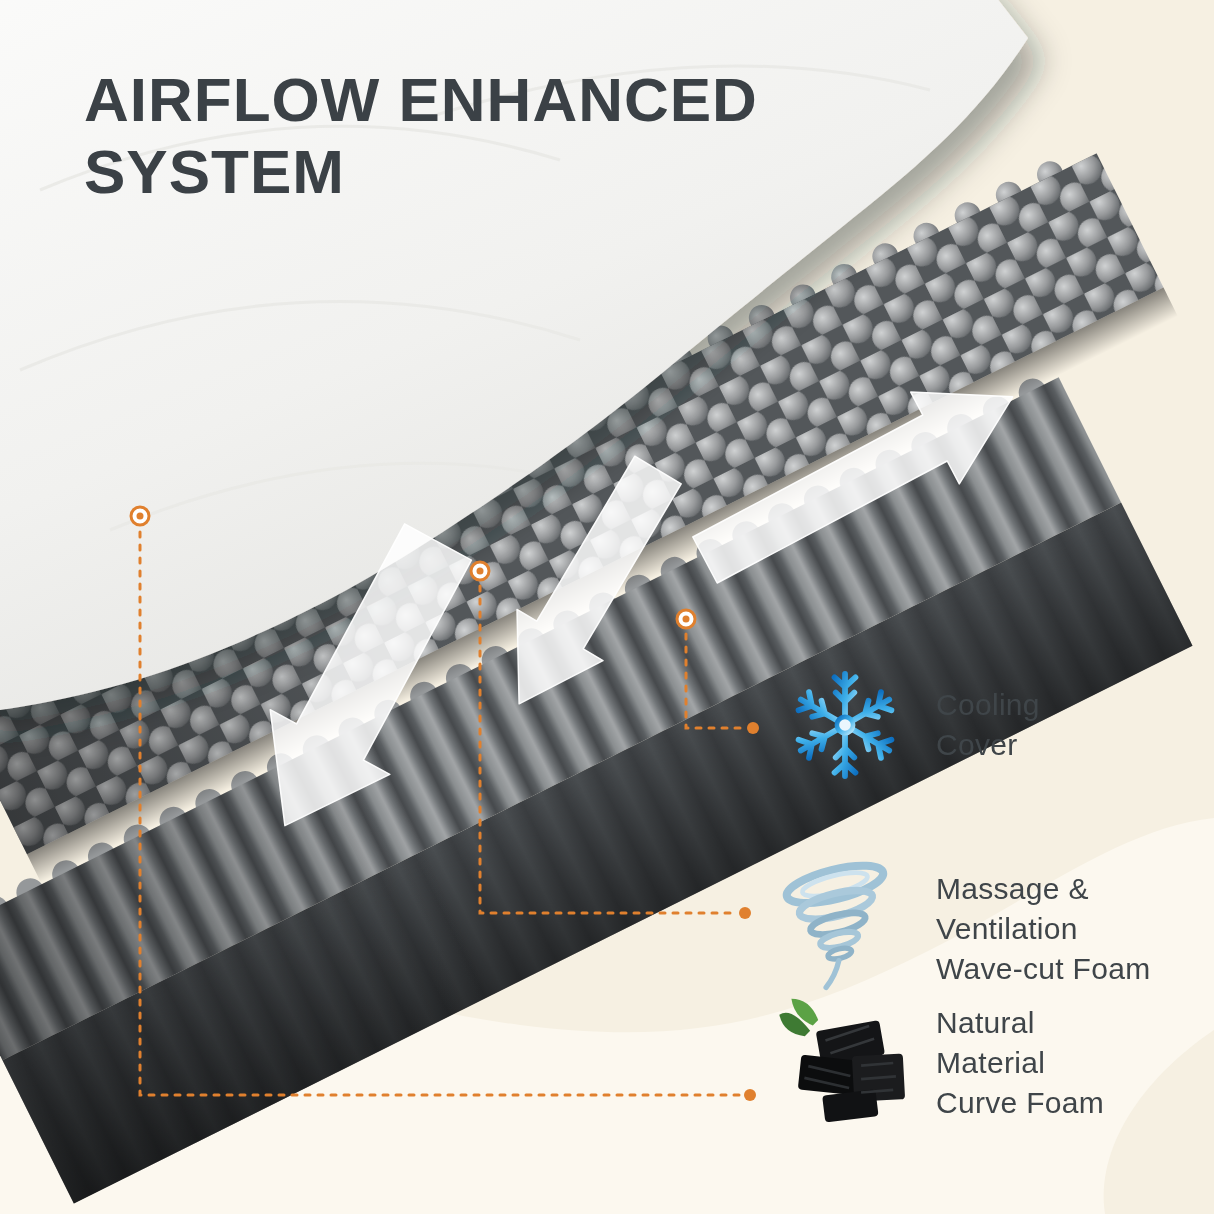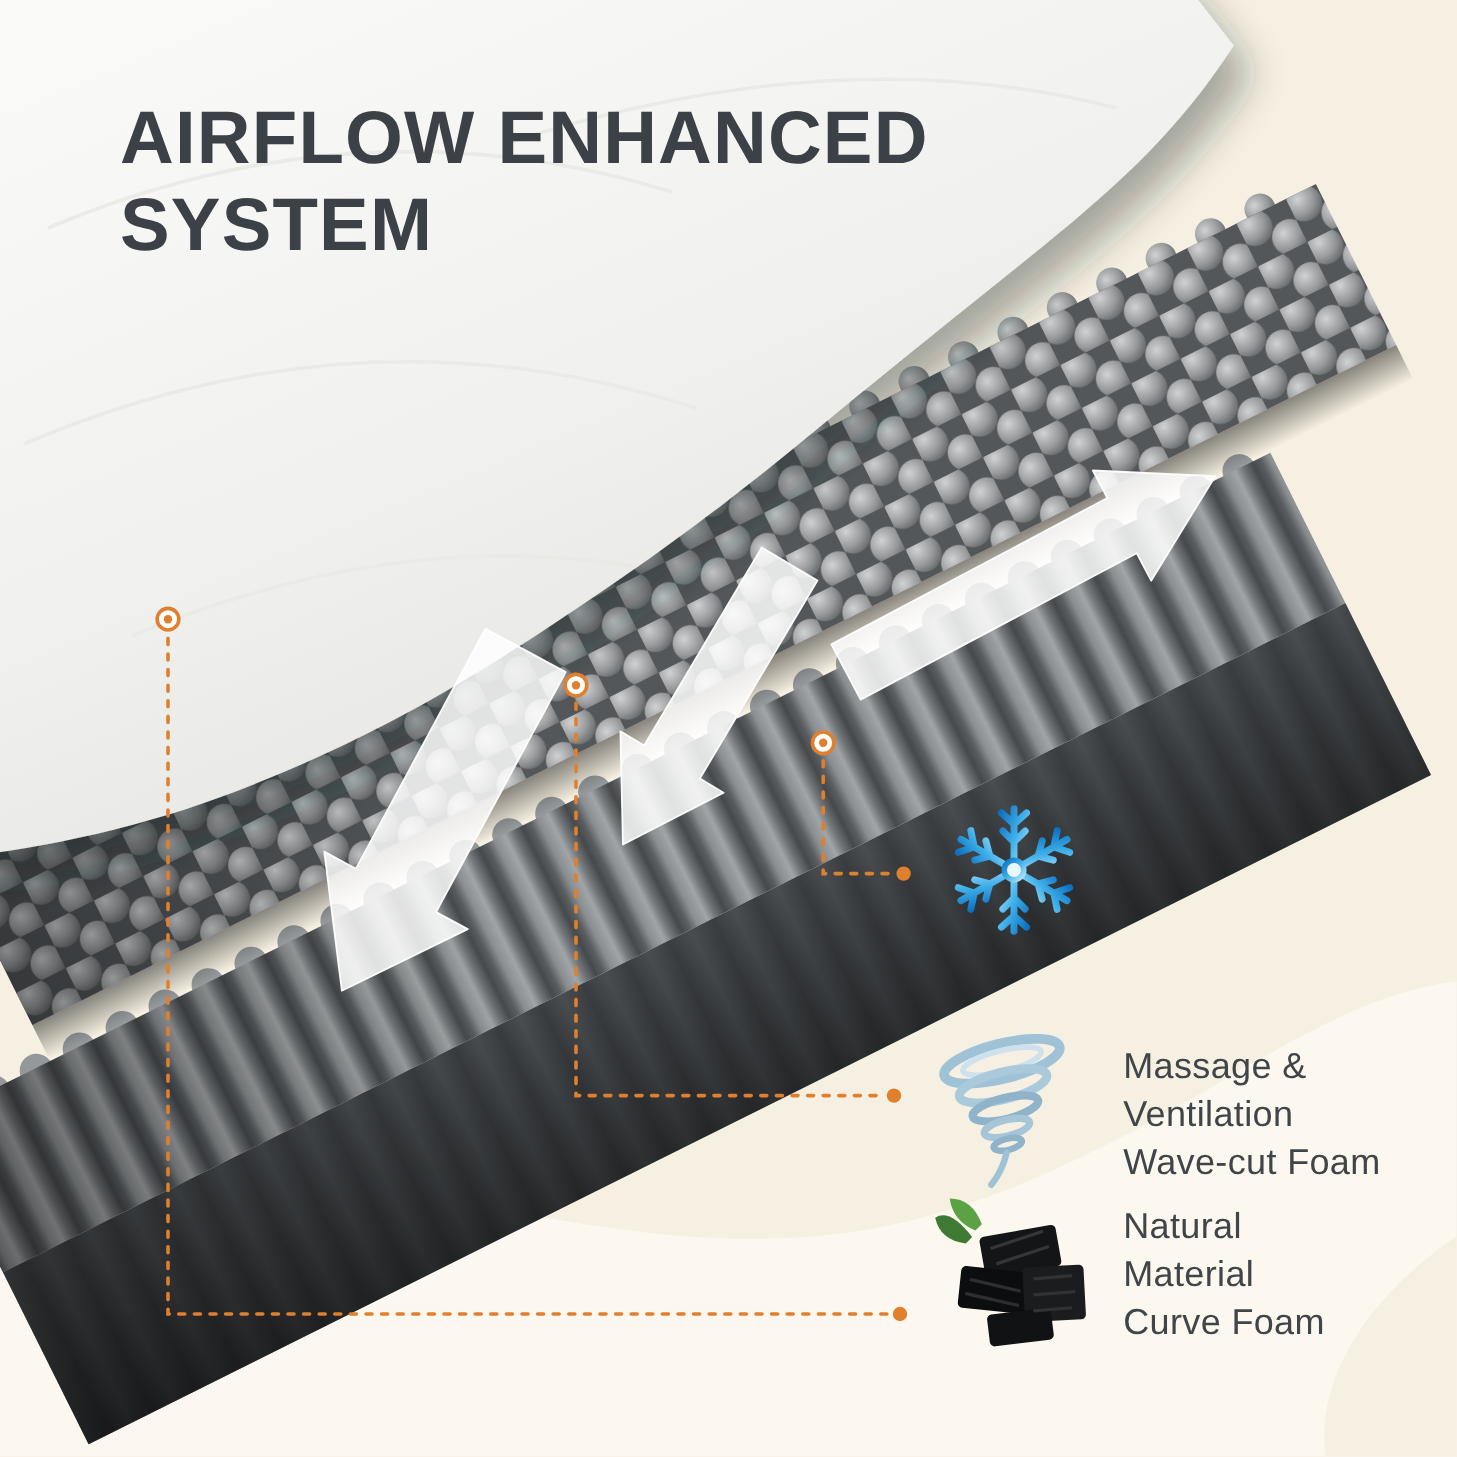--- a/index.html
+++ b/index.html
@@ -3,21 +3,21 @@
 <meta charset="utf-8">
 <style>
   html,body{margin:0;padding:0;background:#f6f0e2;}
   .stage{
     position:relative;width:1214px;height:1214px;overflow:hidden;
     background:var(--background,#f6f0e2);
     font-family:"Liberation Sans",sans-serif;
   }
   .scene{position:absolute;left:0;top:0;width:1214px;height:1214px;display:block;}
   .title{
-    position:absolute;left:84px;top:64px;margin:16px;z-index:4;
+    position:absolute;left:84px;top:64px;margin:0;z-index:4;
     font-size:62px;font-weight:800;letter-spacing:1px;line-height:1.16;
     color:var(--title-text,#3b4146);white-space:pre-line;
   }
   .callout{position:absolute;left:778px;display:flex;align-items:center;gap:24px;z-index:4;}
   .callout .icon-box{width:134px;display:flex;justify-content:center;align-items:center;flex:0 0 134px;}
   .callout-label{
     font-size:30px;line-height:40px;color:var(--label-text,#3f4549);
     white-space:pre-line;letter-spacing:.3px;
   }
   .co1{top:658px;height:134px;}
@@ -236,20 +236,22 @@
           <g transform="rotate(240 50 50)">
               <path d="M50,50 L50,6 M50,17 L41,9 M50,17 L59,9 M50,30 L42,22 M50,30 L58,22"></path>
             </g>
           <g transform="rotate(300 50 50)">
               <path d="M50,50 L50,6 M50,17 L41,9 M50,17 L59,9 M50,30 L42,22 M50,30 L58,22"></path>
             </g>
         </g>
         <circle cx="50" cy="50" r="7" fill="#eaf6fd" stroke="url(#sfG)" stroke-width="4"></circle>
       </svg>
     </span>
+    <div class="callout-label">Cooling
+Cover</div>
   </div>
 
   <div class="callout co2">
     <span class="icon-box">
       <svg width="150" height="160" viewBox="0 0 100 100">
         <g transform="rotate(-14 50 55)" fill="none" stroke-linecap="round">
           <ellipse cx="52" cy="16" rx="37" ry="11" stroke="#9fc2d6" stroke-width="6"></ellipse>
           <ellipse cx="52" cy="16" rx="25" ry="6.5" stroke="#cde2ee" stroke-width="3.5"></ellipse>
           <ellipse cx="49" cy="31" rx="28" ry="8.5" stroke="#aac9db" stroke-width="5.5"></ellipse>
           <ellipse cx="47" cy="45" rx="21" ry="6.5" stroke="#8fb3c8" stroke-width="5"></ellipse>

